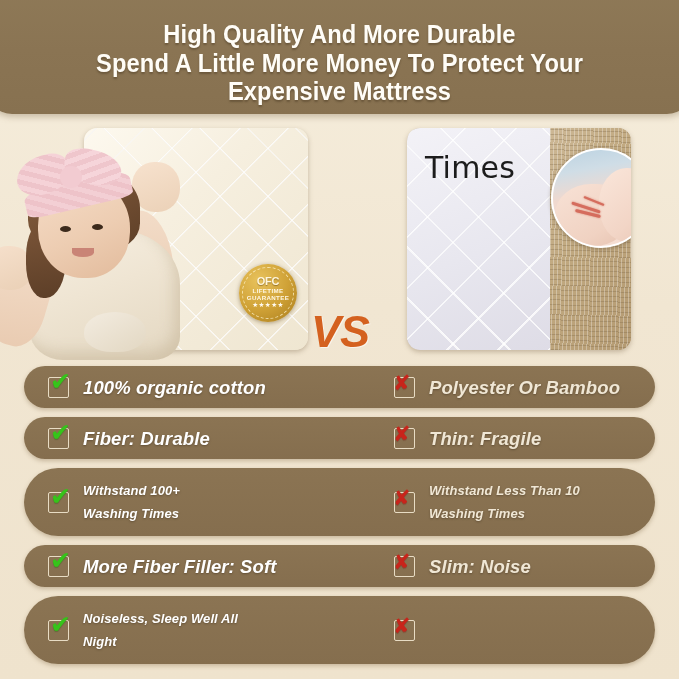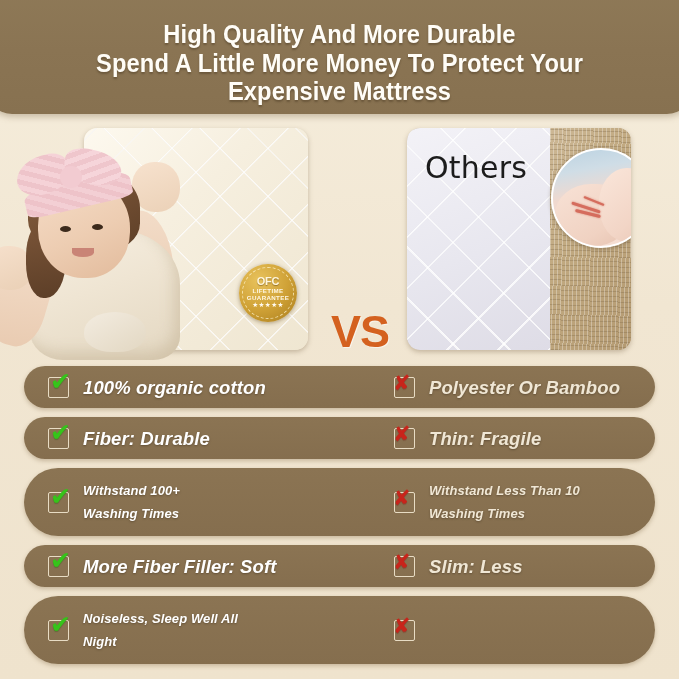--- a/index.html
+++ b/index.html
@@ -85,24 +85,23 @@
     background:linear-gradient(150deg,#f8e2d6 0%,#f0d2c2 70%,#e6c3b1 100%);}
   .foot-circle .sole{
     position:absolute;left:46px;top:18px;width:58px;height:74px;border-radius:48% 52% 50% 50%;
     background:linear-gradient(140deg,#fae6da 0%,#f2d5c6 65%,#e8c6b4 100%);}
   .scratch{position:absolute;background:#cf5a4a;border-radius:2px;opacity:.85;
     box-shadow:0 0 2px rgba(200,70,50,.7);}
 
   
   .vs{
     position:absolute;left:304px;top:186px;width:72px;text-align:center;
-    font-size:45px;font-weight:bold;
+    font-size:45px;font-weight:bold;font-style:italic;
     color:#d4611f;letter-spacing:-1px;
     text-shadow:1px 1px 0 rgba(255,255,255,.55);
-    margin-left:20px;
   }
 
   
   .badge{
     position:absolute;left:239px;top:144px;width:58px;height:58px;border-radius:50%;
     background:radial-gradient(circle at 34% 28%,#e8c25c 0%,#cfa136 52%,#a87c1d 100%);
     border:1.4px solid #f0d municipal;
     box-shadow:0 1px 4px rgba(90,65,15,.45);
     display:flex;flex-direction:column;align-items:center;justify-content:center;
   }
@@ -230,21 +229,21 @@
       <div class="l1">LIFETIME</div>
       <div class="l2">GUARANTEE</div>
       <div class="stars">★★★★★</div>
     </div>
 
     <div class="vs">VS</div>
 
     <div class="card card-right">
       <div class="linen"></div>
       <div class="pad"></div>
-      <div class="others-label">Others</div>
+      <div class="others-label">Times</div>
       <div class="foot-circle">
         <div class="heel"></div>
         <div class="sole"></div>
 
         <div class="scratch" style="left:18px;top:56px;width:30px;height:3px;transform:rotate(18deg);"></div>
         <div class="scratch" style="left:22px;top:62px;width:26px;height:2.5px;transform:rotate(14deg);"></div>
         <div class="scratch" style="left:30px;top:50px;width:22px;height:2px;transform:rotate(22deg);"></div>
       </div>
     </div>
   </div>
@@ -302,21 +301,21 @@
       <div class="col col-left">
         <span class="mark">
             <span class="check">✔</span>
           </span>
         <span class="txt good">More Fiber Filler: Soft</span>
       </div>
       <div class="col col-right">
         <span class="mark">
             <span class="ex">✘</span>
           </span>
-        <span class="txt bad">Slim: Less</span>
+        <span class="txt bad">Slim: Noise</span>
       </div>
     </div>
 
     <div class="row h2">
       <div class="col col-left">
         <span class="mark">
             <span class="check">✔</span>
           </span>
         <span class="txt good">Noiseless, Sleep Well All
 Night</span>

